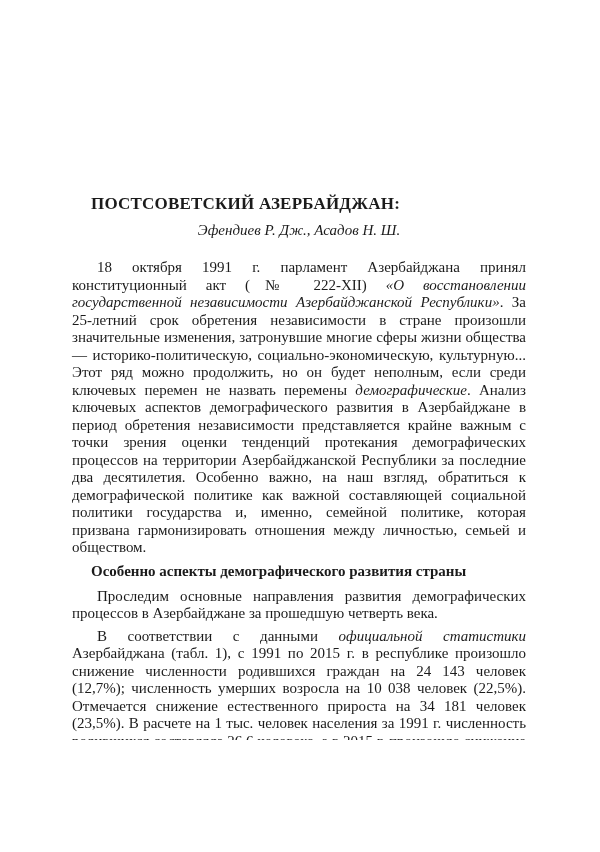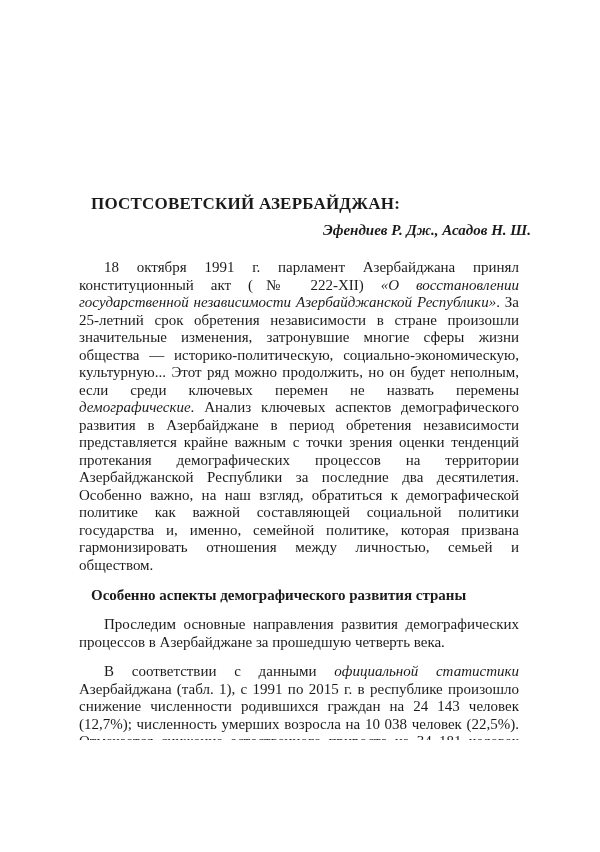--- a/index.html
+++ b/index.html
@@ -26,26 +26,26 @@
     margin: 0 0 0 24px;
     font-size: 17px;
     line-height: 22px;
     font-weight: bold;
     letter-spacing: 0.2px;
   }
   .title .tline { display: block; }
   .byline {
     margin-top: 7px;
     font-size: 15px;
-    font-weight: bold;
+    font-weight: normal;
     font-style: italic;
-    text-align: right;
+    text-align: center;
   }
   .para {
-    margin: 12px;
+    margin: 5px;
     font-size: 15px;
     line-height: 17.5px;
     text-align: justify;
     text-indent: 25px;
   }
   .para em { font-style: italic; }
   .para-first { margin-top: 20px; }
   .heading {
     margin: 4px 0 8px 24px;
     font-size: 15px;

